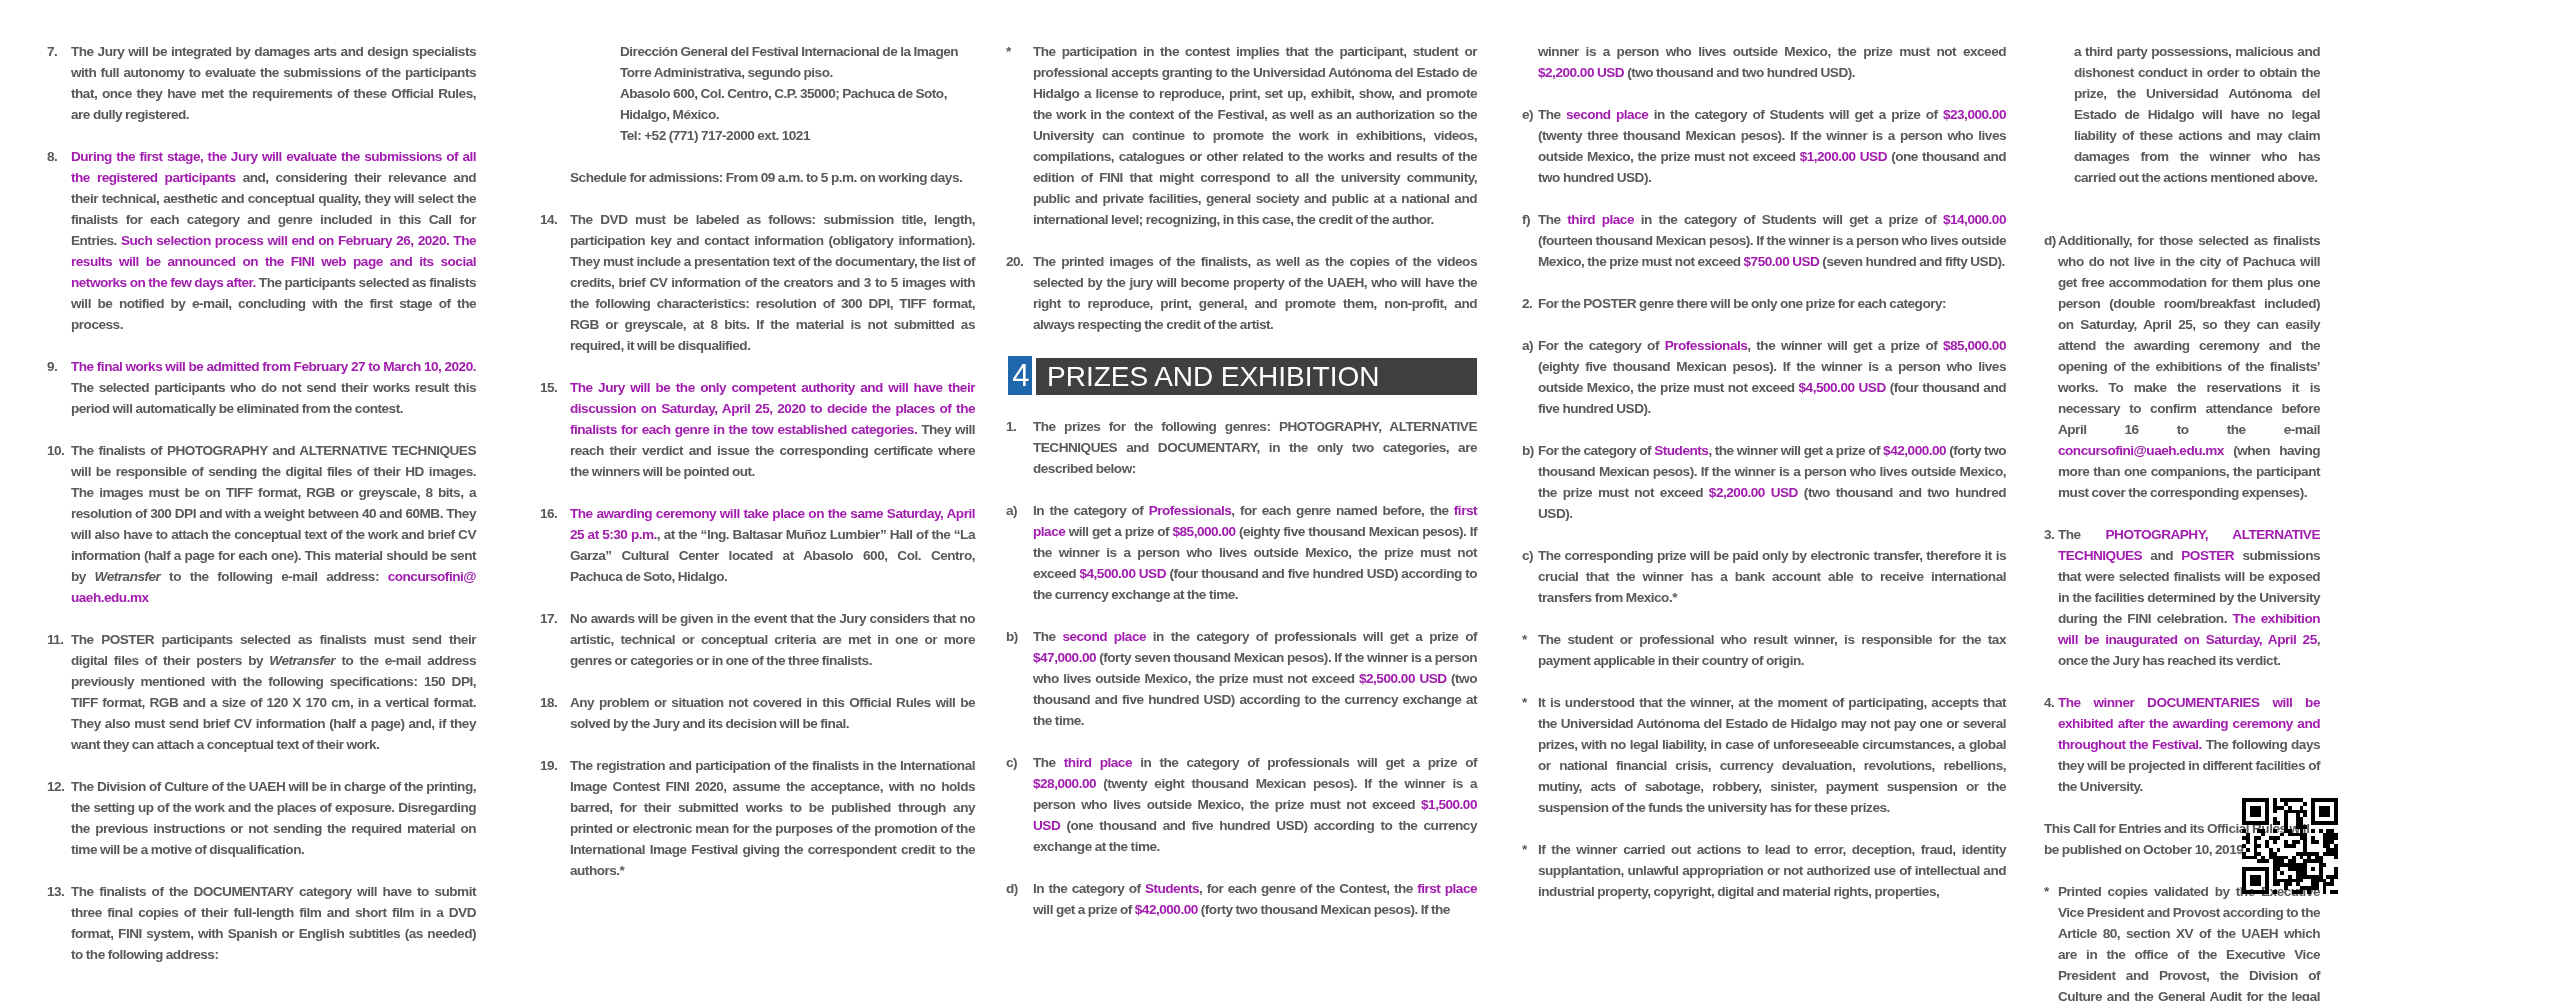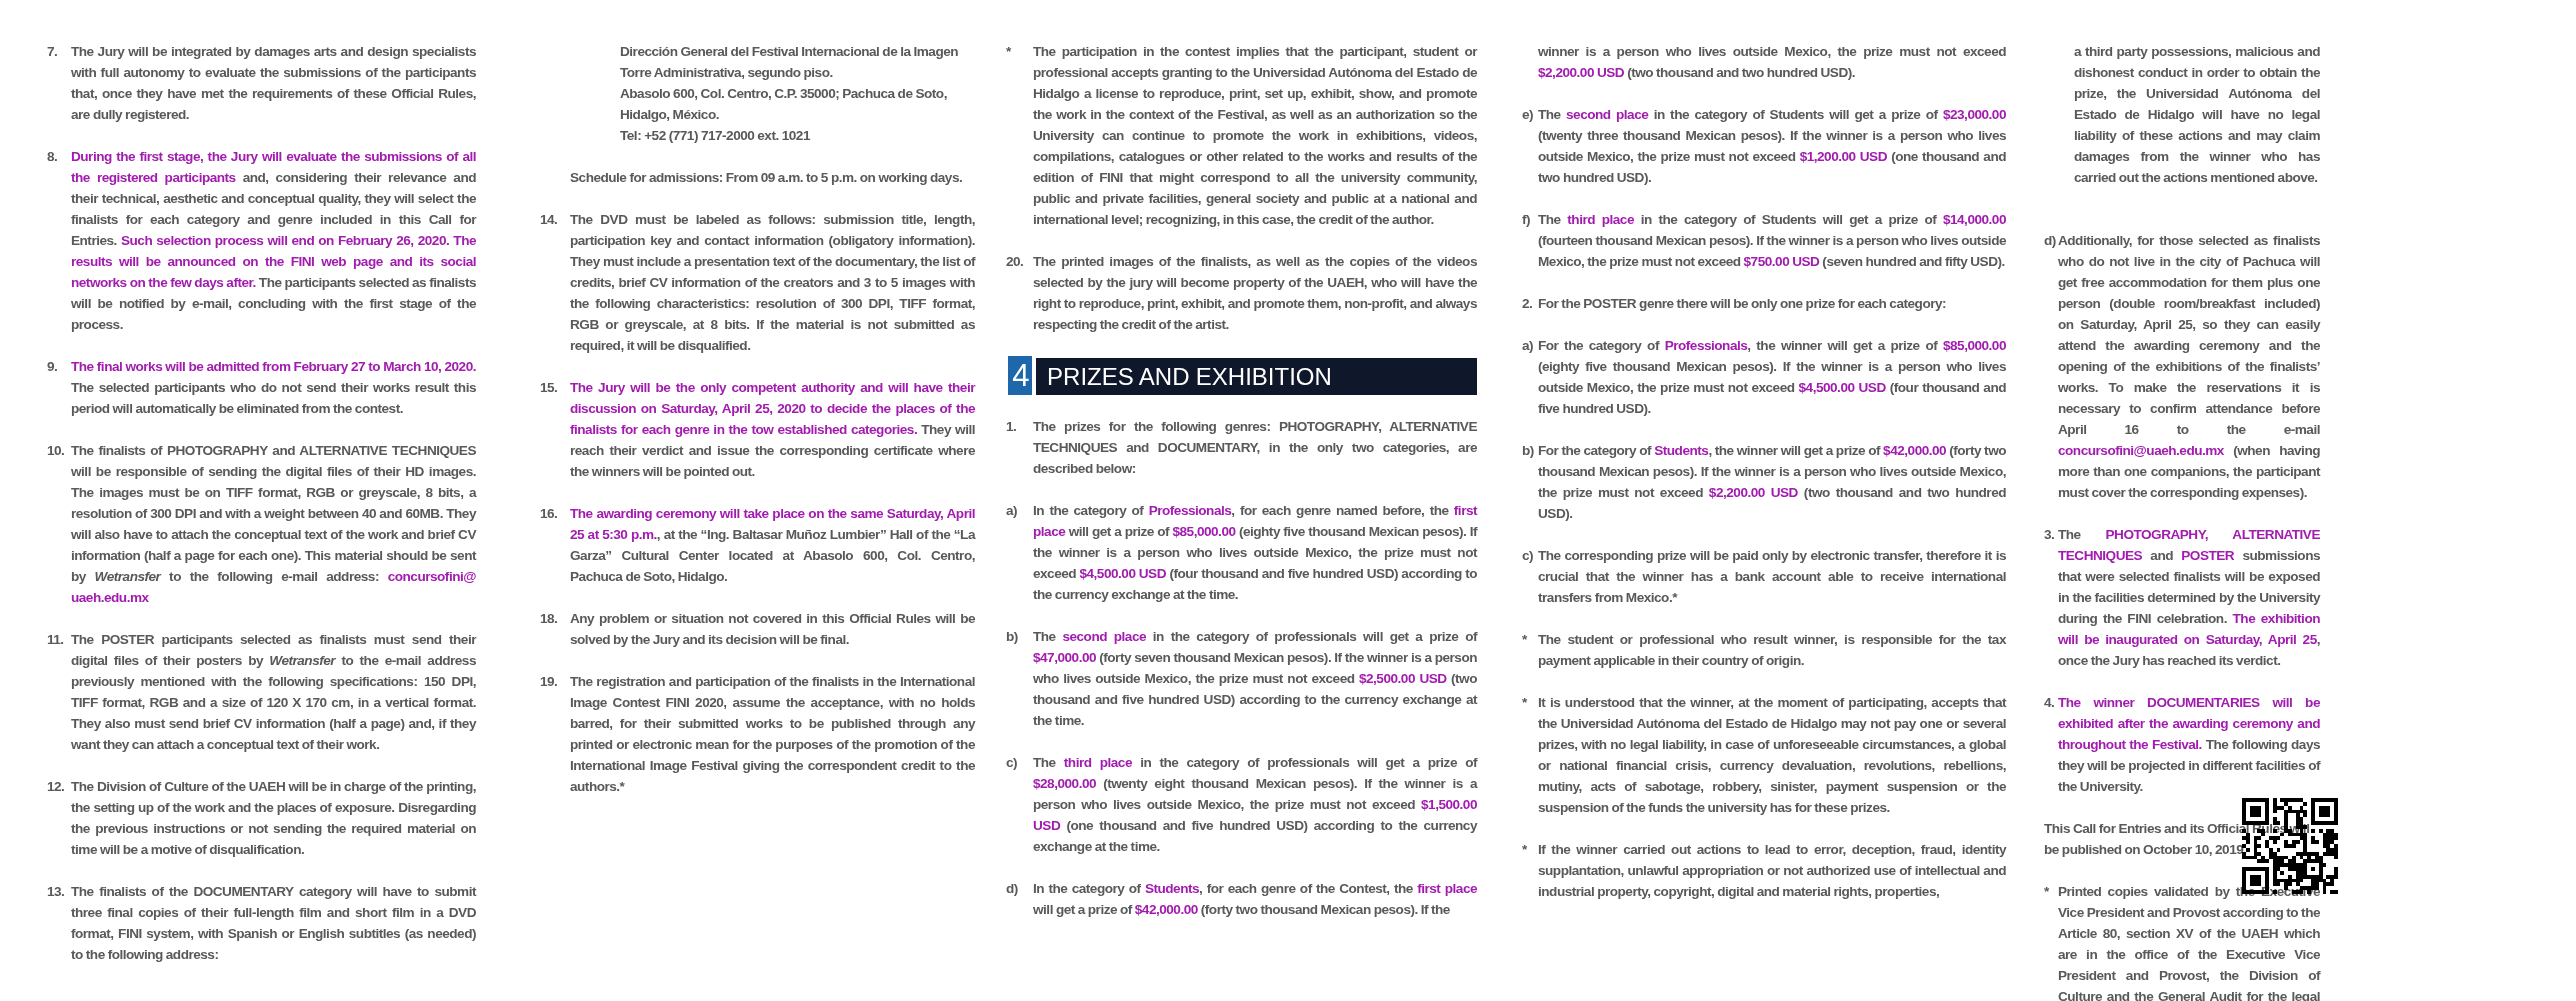--- a/index.html
+++ b/index.html
@@ -36,22 +36,22 @@
   .c5 .cont { margin-left: 30px; }
   .section-head {
     display: flex; height: 39px; margin: 14px 0 21px 2.4px;
   }
   .section-num {
     width: 24px; background: #1d67aa; color: #ffffff;
     font-size: 31px; font-weight: normal; line-height: 39px; text-align: center;
     letter-spacing: -1.2px;
   }
   .section-title {
-    flex: 1; margin-left: 4.1px; background: #0f172a; color: #ffffff;
-    font-size: 24px; line-height: 37px; padding-left: 10.6px; letter-spacing: 0px;
+    flex: 1; margin-left: 4.1px; background: #404040; color: #ffffff;
+    font-size: 28px; line-height: 37px; padding-left: 10.6px; letter-spacing: 0px;
     font-weight: normal; margin-top: 2.4px; height: 37px;
   }
   .publish { margin: 0 0 21px 0; text-align: left; }
   .qr {
     position: absolute; left: 2242px; top: 798px; width: 96px; height: 96px;
     display: grid; grid-template-columns: repeat(25, 1fr); grid-template-rows: repeat(25, 1fr);
   }
   .qr span { display: block; }
   .qr .b { background: #000000; }
 </style>
@@ -106,39 +106,43 @@
       </div>
       <div class="item">
         <div class="mk">15.</div>
         <div class="body"><span class="hl">The Jury will be the only competent authority and will have their discussion on Saturday, April 25, 2020 to decide the places of the finalists for each genre in the tow established categories.</span><span> They will reach their verdict and issue the corresponding certificate where the winners will be pointed out.</span></div>
       </div>
       <div class="item">
         <div class="mk">16.</div>
         <div class="body"><span class="hl">The awarding ceremony will take place on the same Saturday, April 25 at 5:30 p.m.</span><span>, at the “Ing. Baltasar Muñoz Lumbier” Hall of the “La Garza” Cultural Center located at Abasolo 600, Col. Centro, Pachuca de Soto, Hidalgo.</span></div>
       </div>
       <div class="item">
+        <div class="mk">17.</div>
+        <div class="body"><span>No awards will be given in the event that the Jury considers that no artistic, technical or conceptual criteria are met in one or more genres or categories or in one of the three finalists.</span></div>
+      </div>
+      <div class="item">
         <div class="mk">18.</div>
         <div class="body"><span>Any problem or situation not covered in this Official Rules will be solved by the Jury and its decision will be final.</span></div>
       </div>
       <div class="item">
         <div class="mk">19.</div>
         <div class="body"><span>The registration and participation of the finalists in the International Image Contest FINI 2020, assume the acceptance, with no holds barred, for their submitted works to be published through any printed or electronic mean for the purposes of the promotion of the International Image Festival giving the correspondent credit to the authors.*</span></div>
       </div>
     </div>
 </div>
 
 <div class="col c3 txt">
   <div>
       <div class="item star">
         <div class="mk">*</div>
         <div class="body"><span>The participation in the contest implies that the participant, student or professional accepts granting to the Universidad Autónoma del Estado de Hidalgo a license to reproduce, print, set up, exhibit, show, and promote the work in the context of the Festival, as well as an authorization so the University can continue to promote the work in exhibitions, videos, compilations, catalogues or other related to the works and results of the edition of FINI that might correspond to all the university community, public and private facilities, general society and public at a national and international level; recognizing, in this case, the credit of the author.</span></div>
       </div>
       <div class="item">
         <div class="mk">20.</div>
-        <div class="body"><span>The printed images of the finalists, as well as the copies of the videos selected by the jury will become property of the UAEH, who will have the right to reproduce, print, exhibit, and promote them, non-profit, and always respecting the credit of the artist.</span></div>
+        <div class="body"><span>The printed images of the finalists, as well as the copies of the videos selected by the jury will become property of the UAEH, who will have the right to reproduce, print, general, and promote them, non-profit, and always respecting the credit of the artist.</span></div>
       </div>
     </div>
   <div class="section-head">
     <div class="section-num">4</div>
     <div class="section-title">PRIZES AND EXHIBITION</div>
   </div>
   <div>
       <div class="item">
         <div class="mk">1.</div>
         <div class="body"><span>The prizes for the following genres: PHOTOGRAPHY, ALTERNATIVE TECHNIQUES and DOCUMENTARY, in the only two categories, are described below:</span></div>

